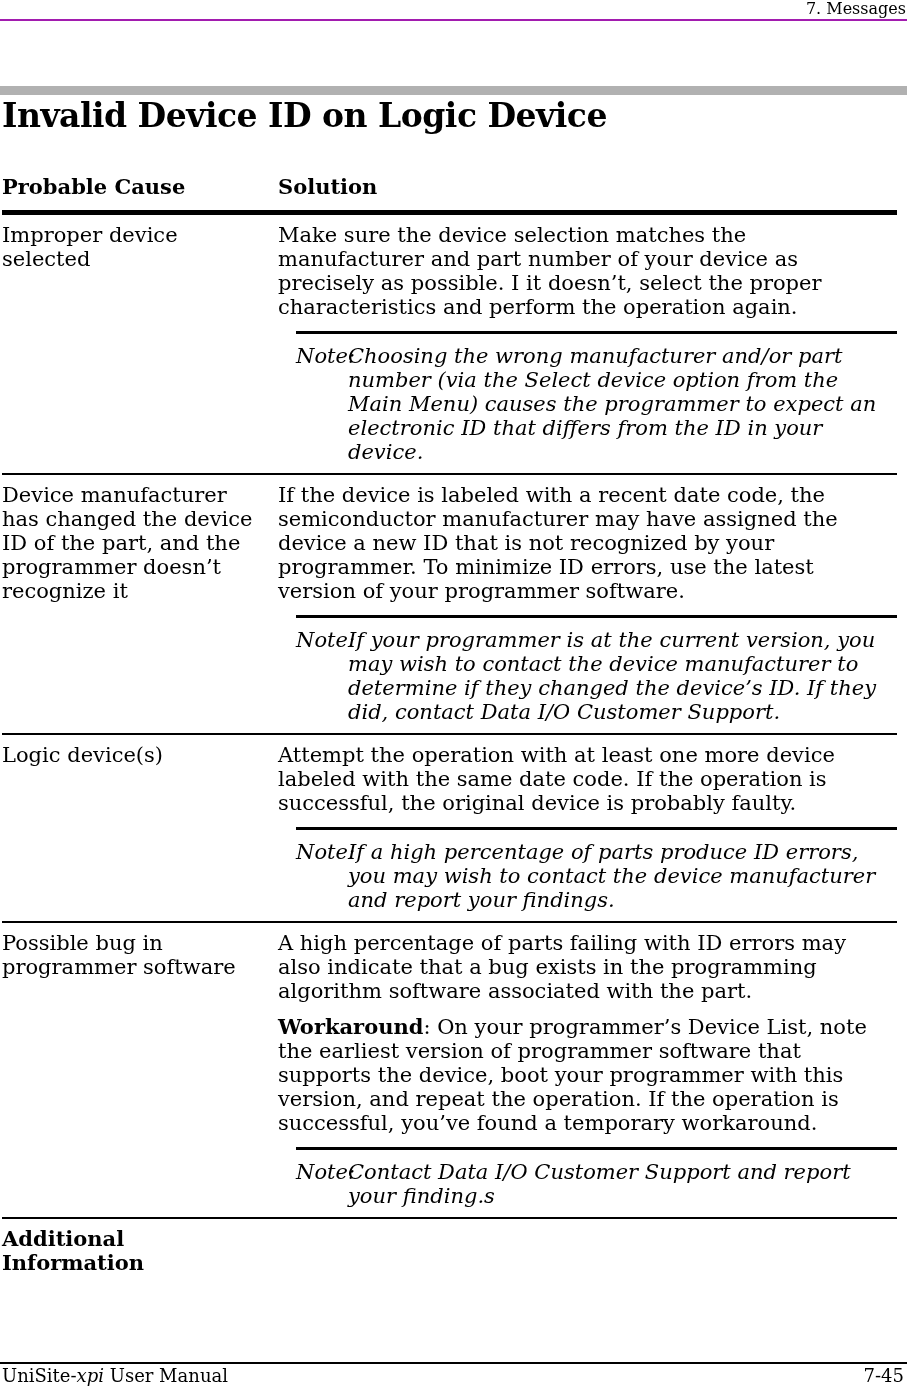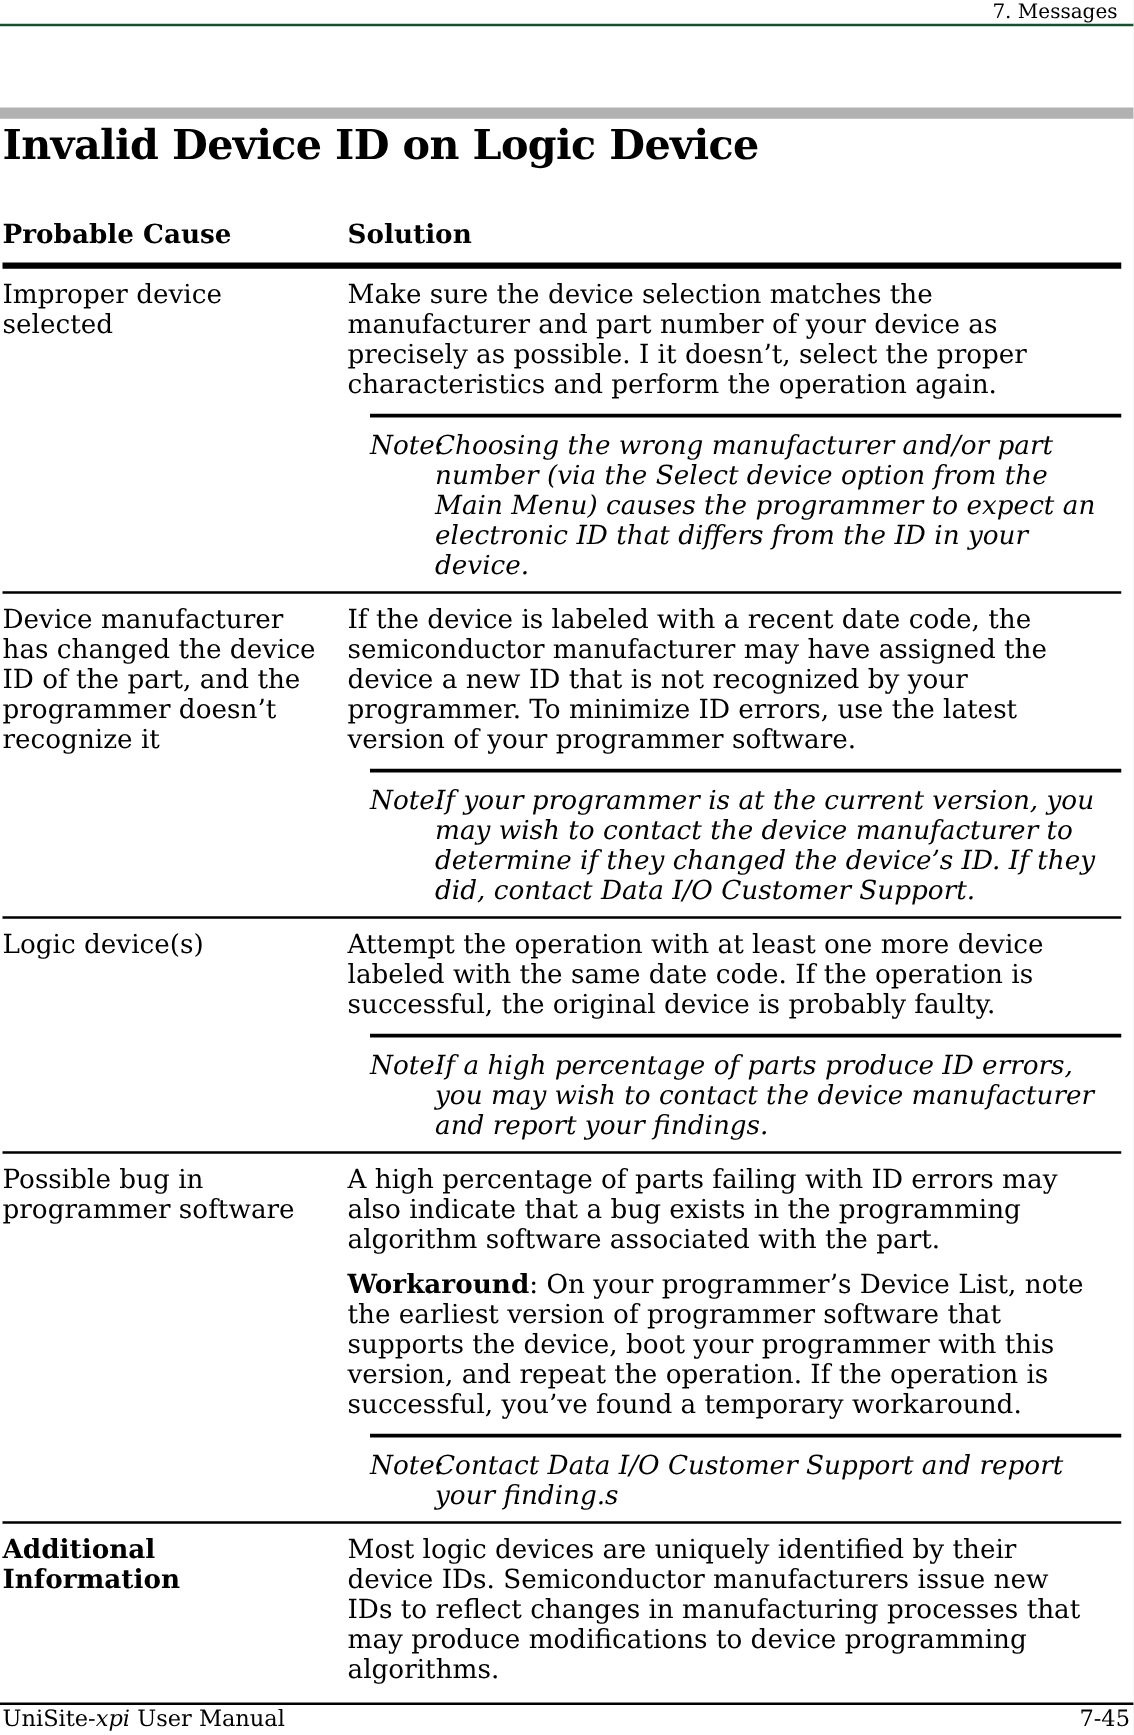--- a/index.html
+++ b/index.html
@@ -9,24 +9,24 @@
     background:#ffffff;
     font-family:"DejaVu Serif", serif;
     color:#000;
     overflow:hidden;
     margin:0 auto;
   }
   
   .running-header {
     position:absolute; top:0; left:0; right:0;
     height:19px;
-    border-bottom:2px solid #14532d;
+    border-bottom:2px solid #a21caf;
     text-align:right;
     font-size:16px; line-height:17px;
-    padding-right:13px;
+    padding-right:1px;
   }
   
   .gray-bar {
     position:absolute; top:86px; left:0; width:100%; height:9px;
     background:#b1b1b1;
   }
   
   .page-title {
     position:absolute; top:96px; left:2px; margin:0;
     font-size:33px; font-weight:bold; letter-spacing:-0.5px;
@@ -135,21 +135,20 @@
         <div class="note">
           <span class="note-label">Note:</span>
           <span class="note-text">Contact Data I/O Customer Support and report your finding.s</span>
         </div>
       </div>
     </div>
 
     <div class="trow row-last">
       <div class="cause-cell bold">Additional Information</div>
       <div class="solution-cell">
-        <p>Most logic devices are uniquely identified by their device IDs. Semiconductor manufacturers issue new IDs to reflect changes in manufacturing processes that may produce modifications to device programming algorithms.</p>
       </div>
     </div>
 
   </div>
 
   <div class="page-footer">
     <span><span>UniSite-</span><span class="italic">xpi</span><span> User Manual</span></span>
     <span>7-45</span>
   </div>
 

